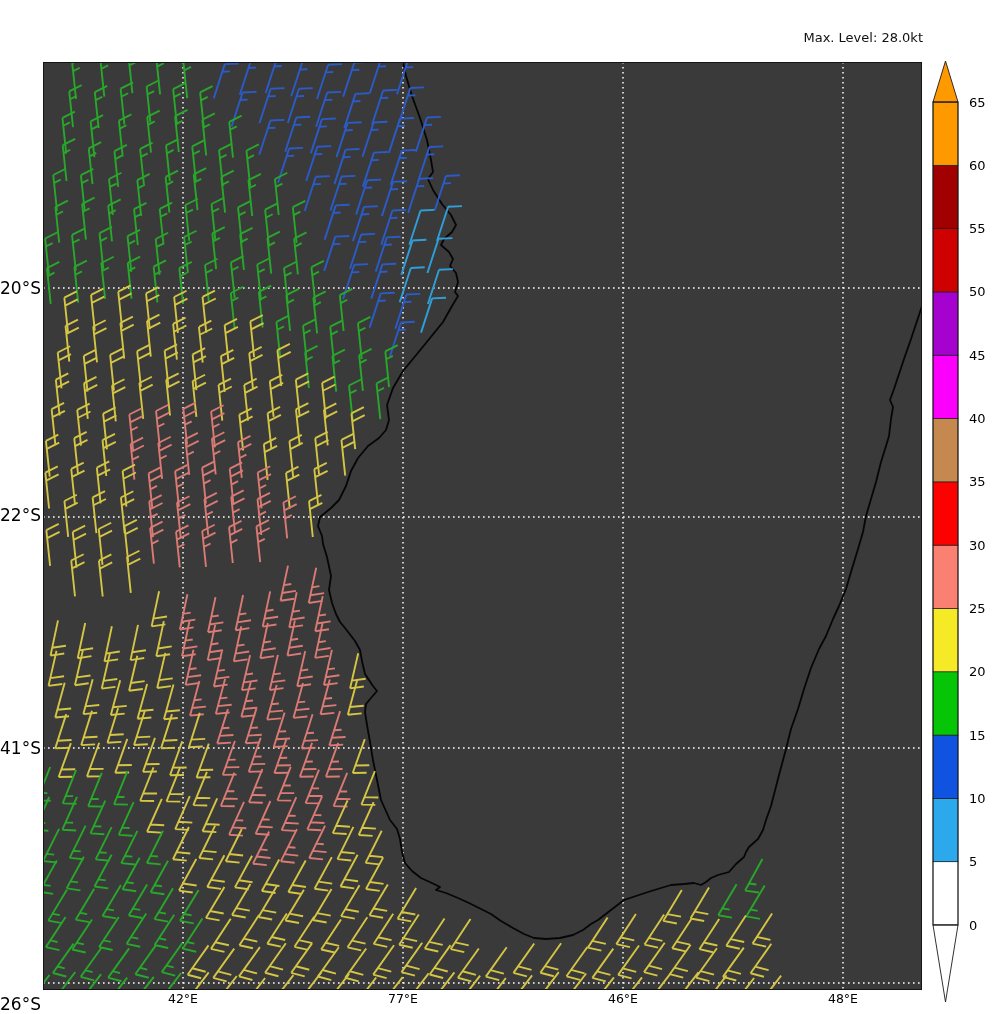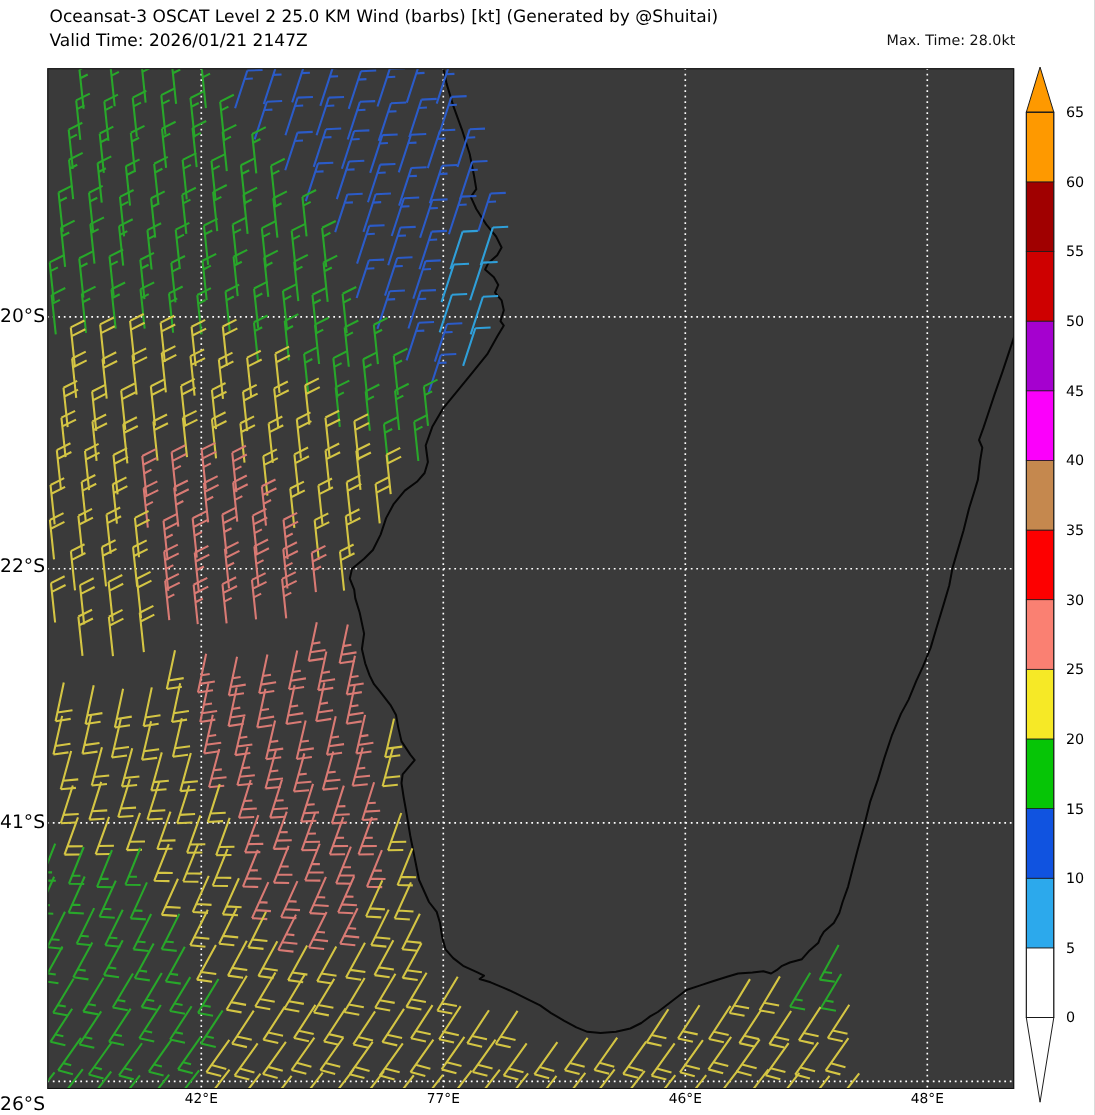--- a/index.html
+++ b/index.html
@@ -13,25 +13,21 @@
   #plot svg{display:block;}
   .ytick{position:absolute;color:#000;font-size:17px;text-align:right;width:38px;transform:translateY(-50%);}
   .xtick{position:absolute;color:#000000;font-size:12.5px;transform:translateX(-50%);top:991px;}
   #colorbar-wrap{position:absolute;left:925px;top:50px;width:70px;height:964px;}
   .cb-label{font-size:13px;fill:#000;}
 </style>
 </head>
 <body>
 
 <div id="figure">
-  <div id="title-block">
-    <div id="title-line1">Oceansat-3 OSCAT Level 2 25.0 KM Wind (barbs) [kt] (Generated by @Shuitai)</div>
-    <div id="title-line2">Valid Time: 2026/01/21 2147Z</div>
-  </div>
-  <div id="max-wind">Max. Time: 28.0kt</div>
+  <div id="max-wind">Max. Level: 28.0kt</div>
   <div id="plot">
       <svg width="877" height="926" viewBox="44 63 877 926">
         <g stroke="#ffffff" stroke-width="1.5" stroke-dasharray="1.6 3.4">
           <line x1="183" y1="62" x2="183" y2="990"></line>
           <line x1="403" y1="62" x2="403" y2="990"></line>
           <line x1="623" y1="62" x2="623" y2="990"></line>
           <line x1="843" y1="62" x2="843" y2="990"></line>
           <line x1="43" y1="288" x2="922" y2="288"></line>
           <line x1="43" y1="517" x2="922" y2="517"></line>
           <line x1="43" y1="748" x2="922" y2="748"></line>

